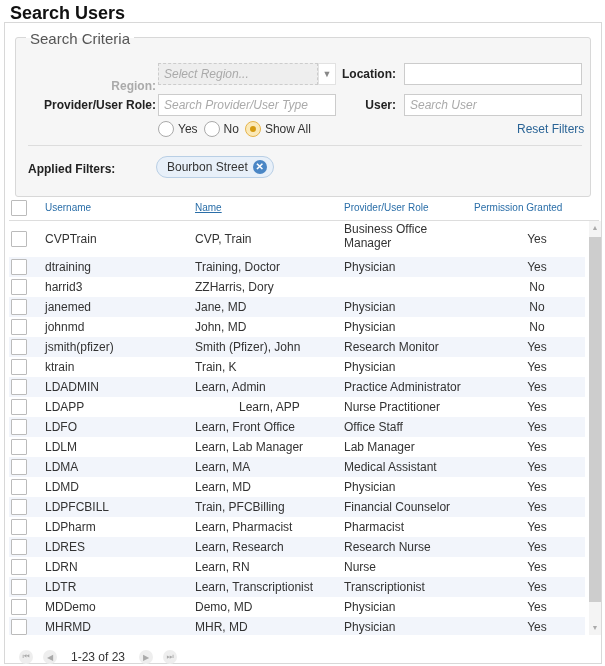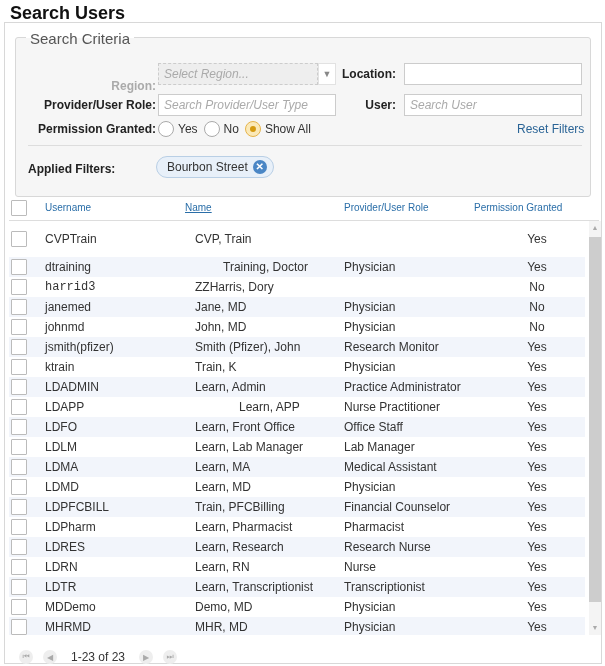--- a/index.html
+++ b/index.html
@@ -90,21 +90,20 @@
 
     <div class="lbl" style="left:320px; top:29px; width:60px;">Location:</div>
     <div class="inp" style="left:388px; top:25px; width:178px;"></div>
 
     <div class="lbl" style="left:4px; top:60px; width:136px;">Provider/User Role:</div>
     <div class="inp" style="left:142px; top:56px; width:178px;">Search Provider/User Type</div>
 
     <div class="lbl" style="left:330px; top:60px; width:50px;">User:</div>
     <div class="inp" style="left:388px; top:56px; width:178px;">Search User</div>
 
-    <div class="lbl" style="left:4px; top:84px; width:136px;">Permission Granted:</div>
     <div class="radio-group" style="left:142px; top:83px;">
       <span class="radio"></span>
       <span class="radio-lbl">Yes</span>
       <span class="radio"></span>
       <span class="radio-lbl">No</span>
       <span class="radio checked"></span>
       <span class="radio-lbl">Show All</span>
     </div>
 
     <div class="link" style="left:501px; top:84px;">Reset Filters</div>
@@ -115,42 +114,43 @@
     <div class="chip" style="left:140px; top:118px;">
       <span>Bourbon Street</span>
       <span class="chip-x">✕</span>
     </div>
   </div>
 
   <div class="grid">
     <div class="ghead">
       <span class="cb" style="left:2px; top:3px;"></span>
       <span class="hcell" style="left:36px;">Username</span>
-      <span class="hcell" style="left:176px;text-decoration:underline;">Name</span>
+      <span class="hcell" style="left:186px;text-decoration:underline;">Name</span>
       <span class="hcell" style="left:335px;">Provider/User Role</span>
       <span class="hcell" style="left:465px;">Permission Granted</span>
     </div>
 
     <div class="gbody" id="gbody">
         <div class="row" style="top: 0px; height: 36px;">
           <span class="cb" style="left:2px; top:10px;"></span>
           <span class="cell" style="left:36px; top:11px;">CVPTrain</span>
           <span class="cell" style="left:186px; top:11px;">CVP, Train</span>
+          <span class="cell" style="left:335px; top:1px; white-space:normal; width:110px; line-height:14px;">Business Office Manager</span>
           <span class="cell perm" style="left:493px; top:11px;">Yes</span>
         </div>
         <div class="row alt" style="top: 36px; height: 20px;">
           <span class="cb" style="left:2px; top:2px;"></span>
           <span class="cell" style="left:36px; top:3px;">dtraining</span>
-          <span class="cell" style="left:186px; top:3px;margin-left:28px;">Training, Doctor</span>
+          <span class="cell" style="left:186px; top:3px;">Training, Doctor</span>
           <span class="cell" style="left:335px; top:3px; ">Physician</span>
           <span class="cell perm" style="left:493px; top:3px;">Yes</span>
         </div>
         <div class="row" style="top: 56px; height: 20px;">
           <span class="cb" style="left:2px; top:2px;"></span>
-          <span class="cell" style="left:36px; top:3px;font-family:Liberation Mono, monospace;">harrid3</span>
+          <span class="cell" style="left:36px; top:3px;">harrid3</span>
           <span class="cell" style="left:186px; top:3px;">ZZHarris, Dory</span>
           <span class="cell" style="left:335px; top:3px; "></span>
           <span class="cell perm" style="left:493px; top:3px;">No</span>
         </div>
         <div class="row alt" style="top: 76px; height: 20px;">
           <span class="cb" style="left:2px; top:2px;"></span>
           <span class="cell" style="left:36px; top:3px;">janemed</span>
           <span class="cell" style="left:186px; top:3px;">Jane, MD</span>
           <span class="cell" style="left:335px; top:3px; ">Physician</span>
           <span class="cell perm" style="left:493px; top:3px;">No</span>

